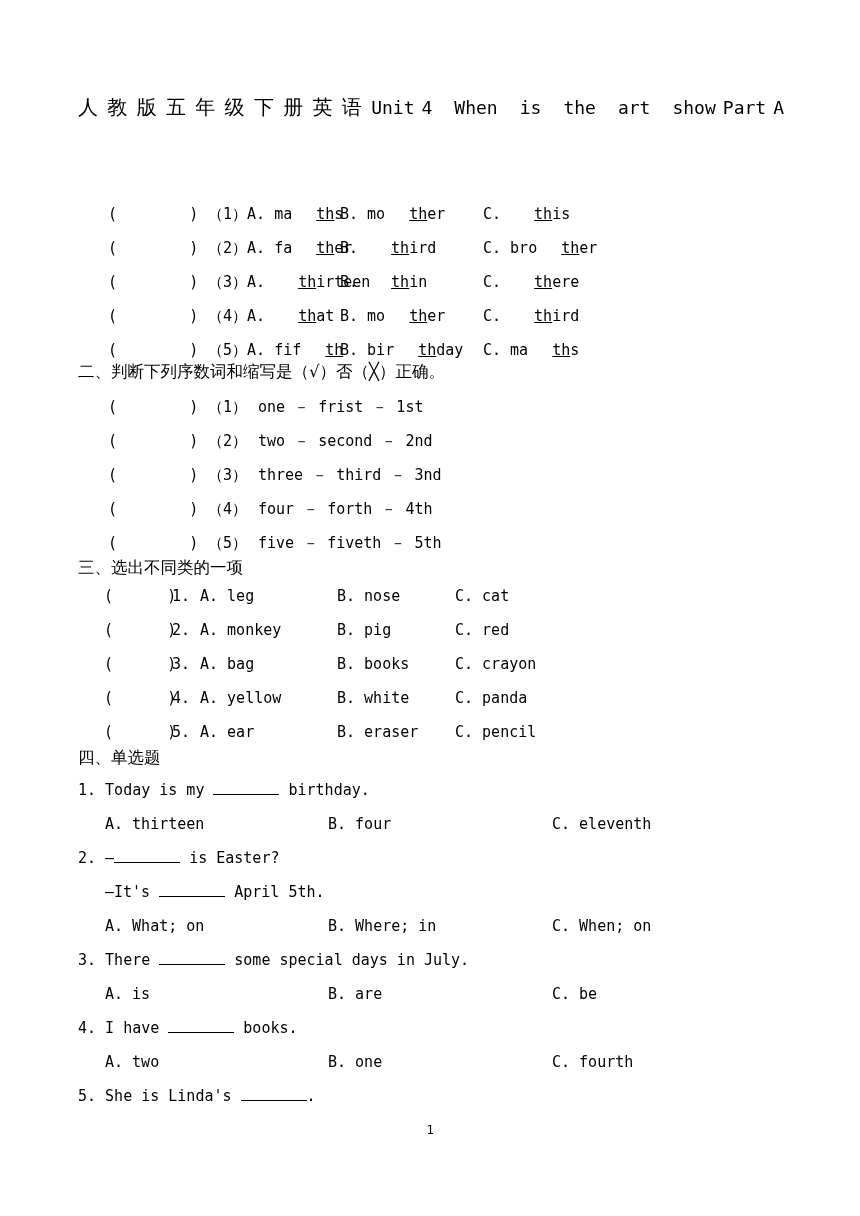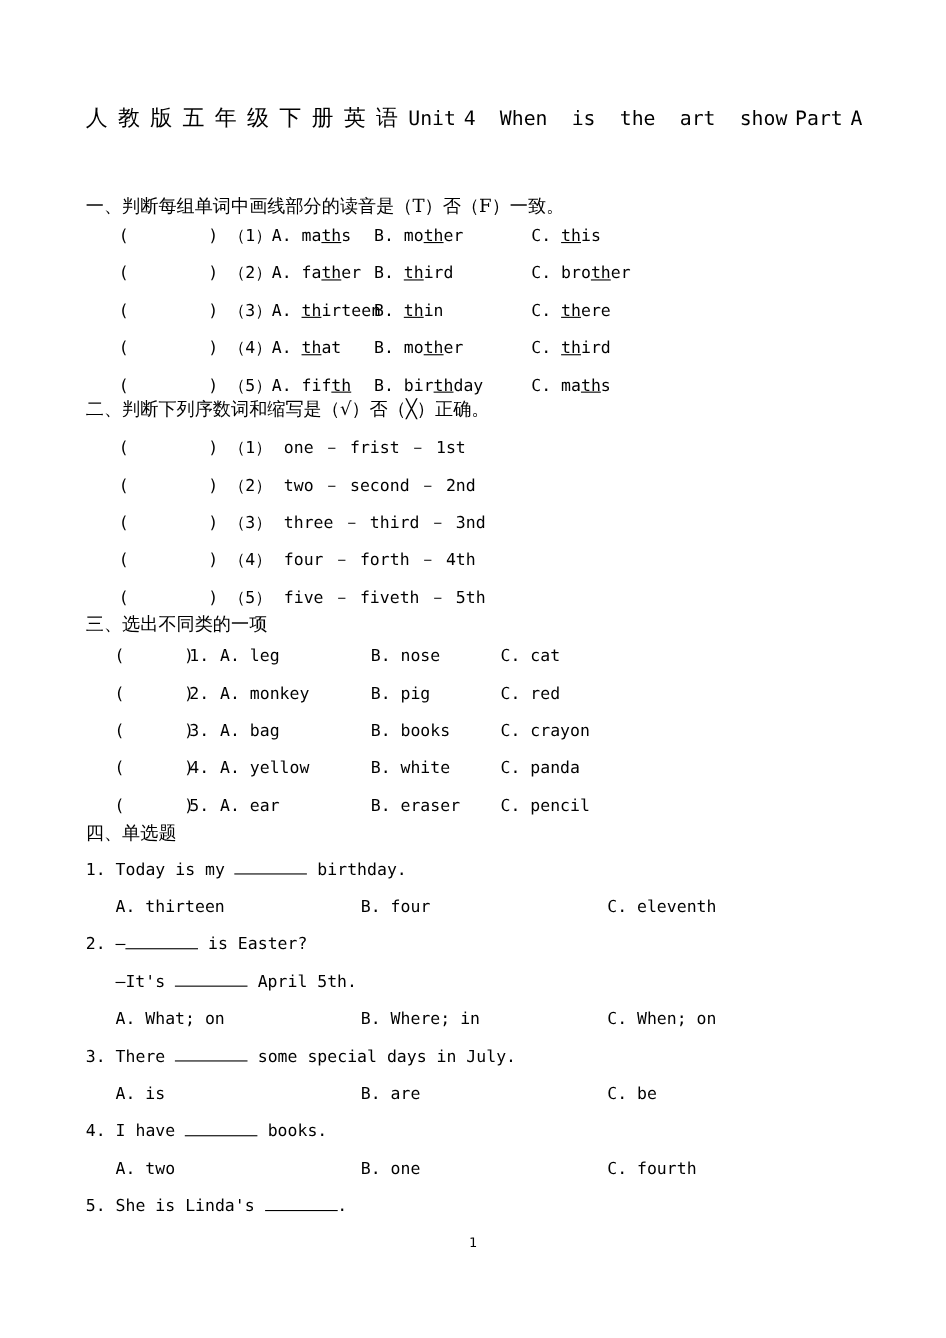--- a/index.html
+++ b/index.html
@@ -83,20 +83,21 @@
     white-space: nowrap;
   }
   .paren {
     position: absolute;
     left: 0; top: 0;
     white-space: pre;
   }
   u.ul {
     text-decoration: underline;
     text-underline-offset: 1px;
+    padding-left: 24px;
   }
   .blank {
     display: inline-block;
     border-bottom: 1.2px solid #000;
     height: 13px;
     vertical-align: baseline;
   }
 
   
   .page-num {
@@ -114,21 +115,20 @@
 <body>
 
 <div class="page">
 
   <div class="title-block">
     <div class="title-line1">
       <span class="title-cn">人教版五年级下册英语</span><span class="title-en">Unit</span><span class="t-gap-sm"></span><span class="title-en">4</span><span class="t-gap"></span><span class="title-en">When</span><span class="t-gap"></span><span class="title-en">is</span><span class="t-gap"></span><span class="title-en">the</span><span class="t-gap"></span><span class="title-en">art</span><span class="t-gap"></span><span class="title-en">show</span><span class="t-gap-sm"></span><span class="title-en">Part</span><span class="t-gap-sm"></span><span class="title-en">A</span>
     </div>
   </div>
 
-  <div class="sec-head" style="top:177px;">一、判断每组单词中画线部分的读音是（T）否（F）一致。</div>
 
   <div class="row" style="left:108px; top:203px; width:660px;">
     <span class="paren">(        )</span>
     <span class="cell" style="left:100px;">（1）</span>
     <span class="cell" style="left:100px;"><span style="visibility:hidden">（1）</span><span>A.</span> <span>ma</span><u class="ul">th</u><span>s</span></span>
     <span class="cell" style="left:232px;"><span>B.</span> <span>mo</span><u class="ul">th</u><span>er</span></span>
     <span class="cell" style="left:375px;"><span>C.</span> <span></span><u class="ul">th</u><span>is</span></span>
   </div>
 
   <div class="row" style="left:108px; top:237px; width:660px;">

